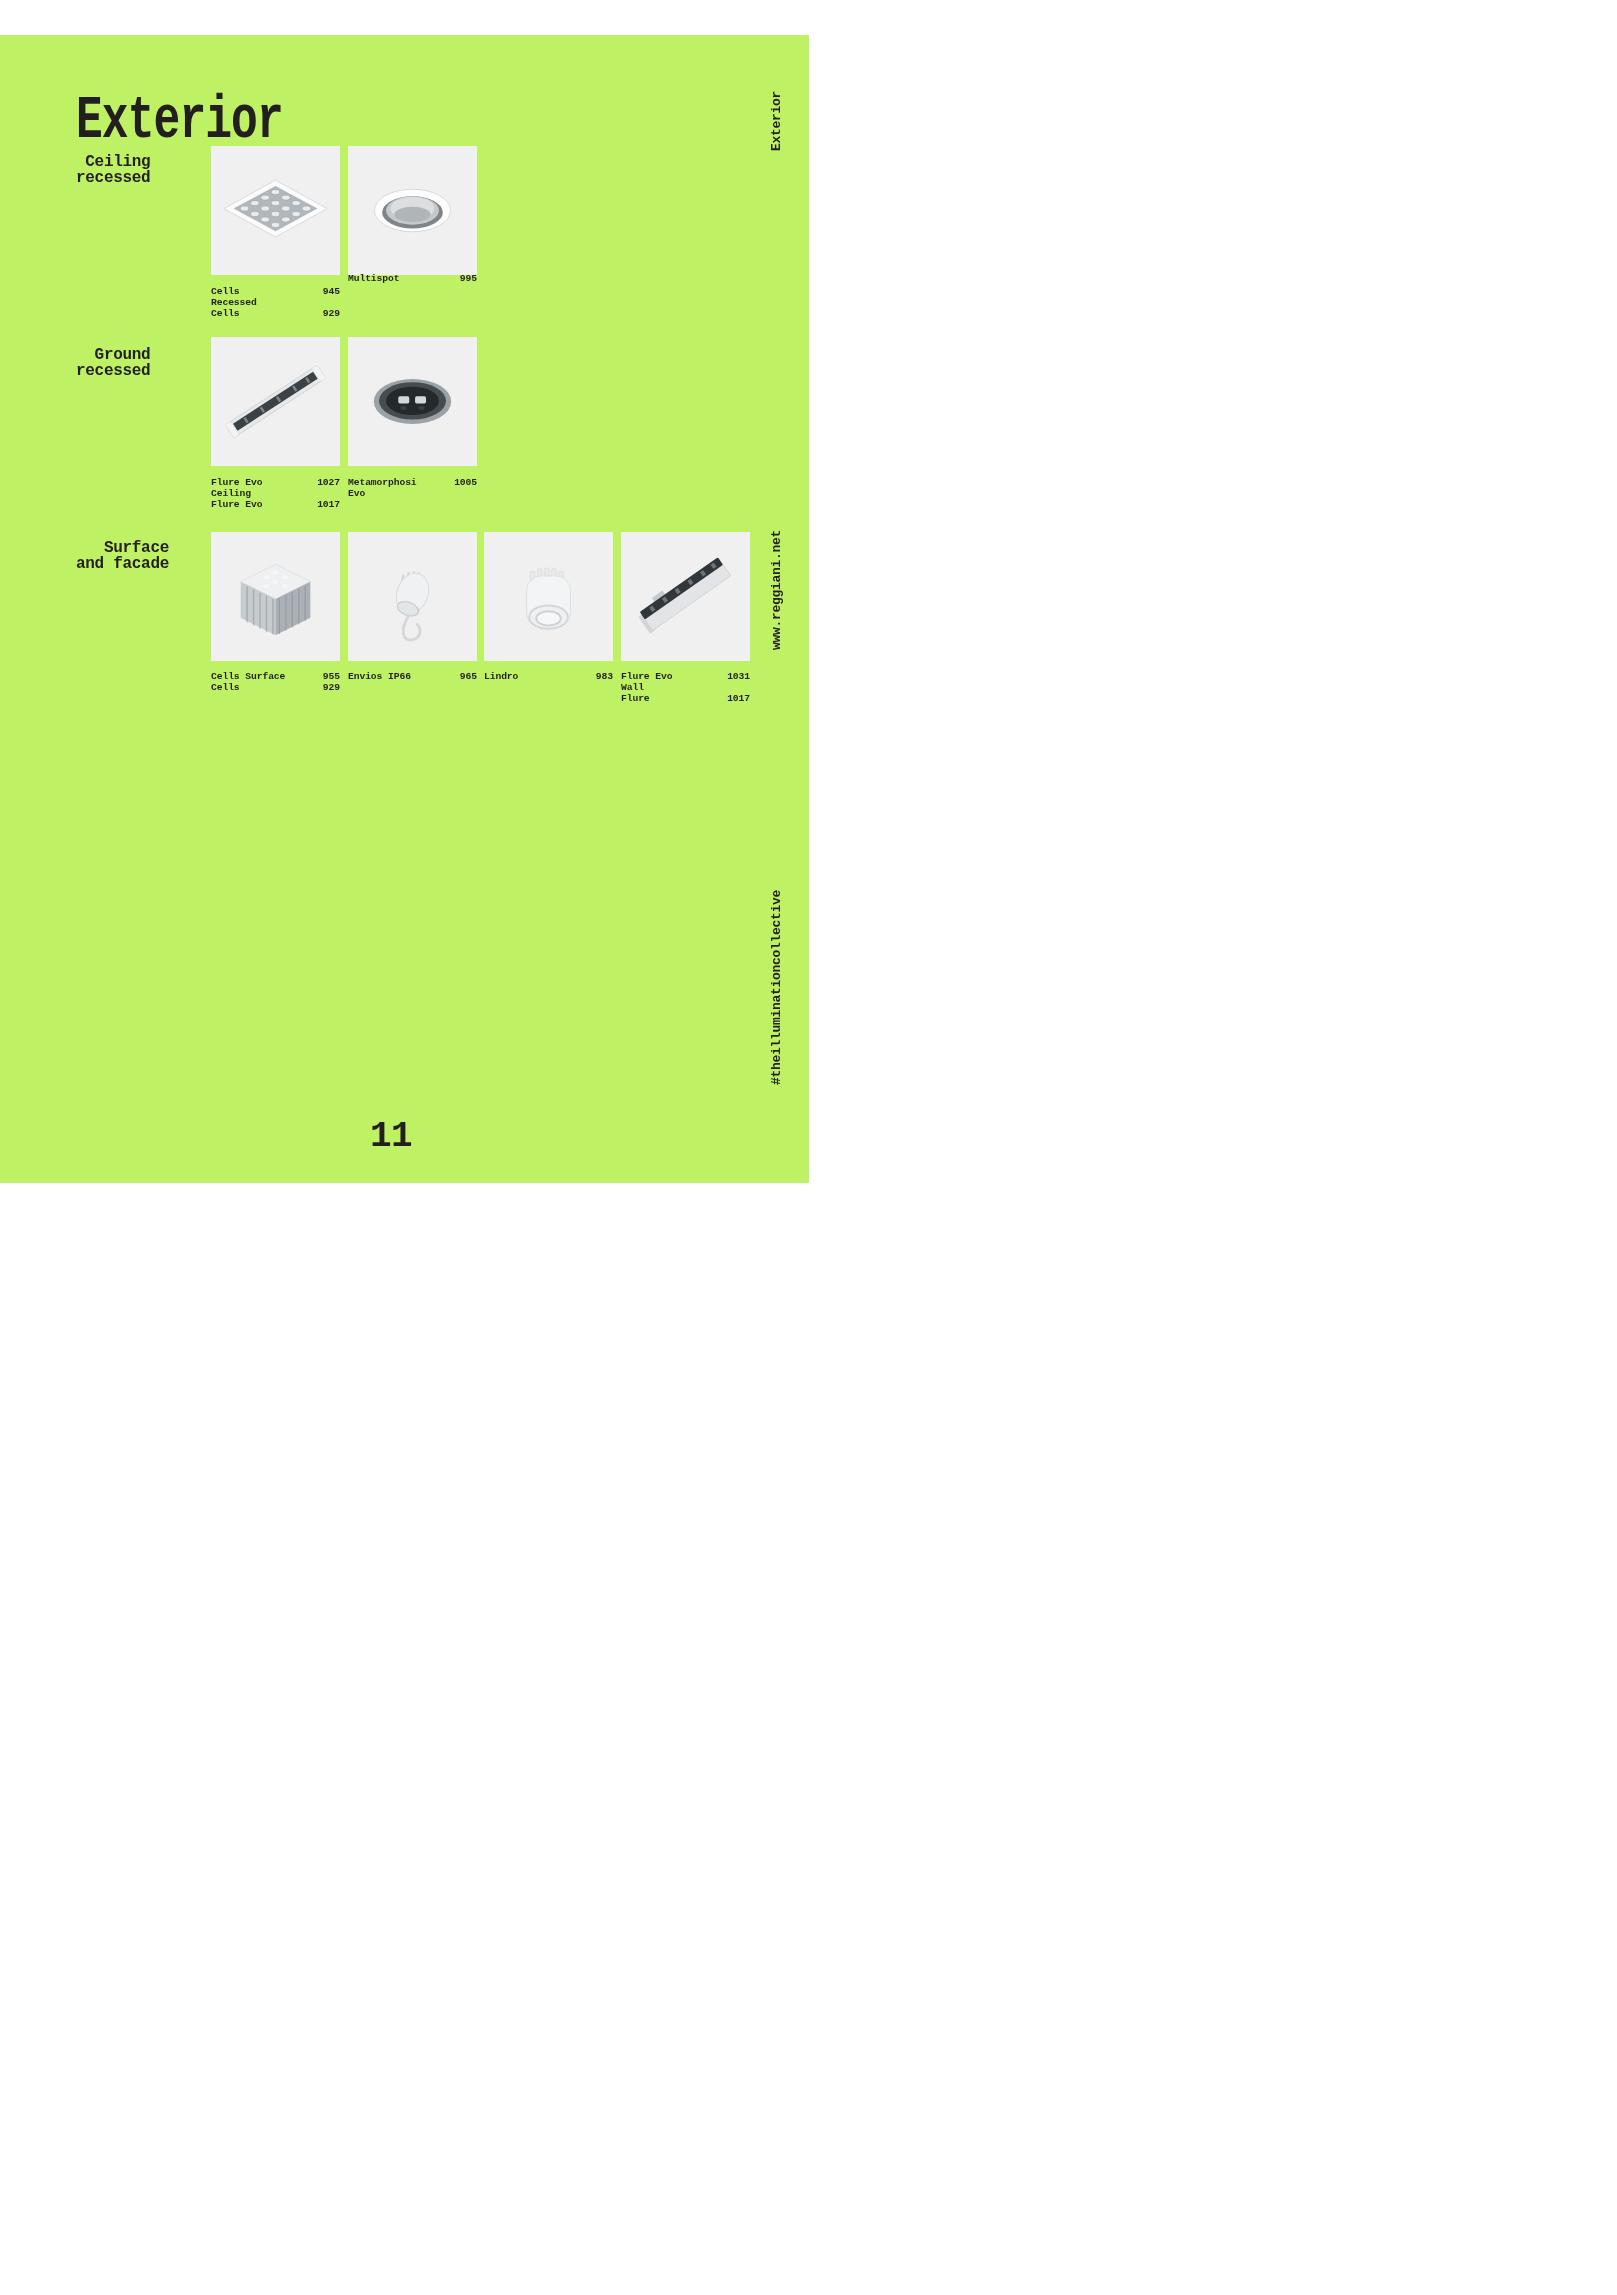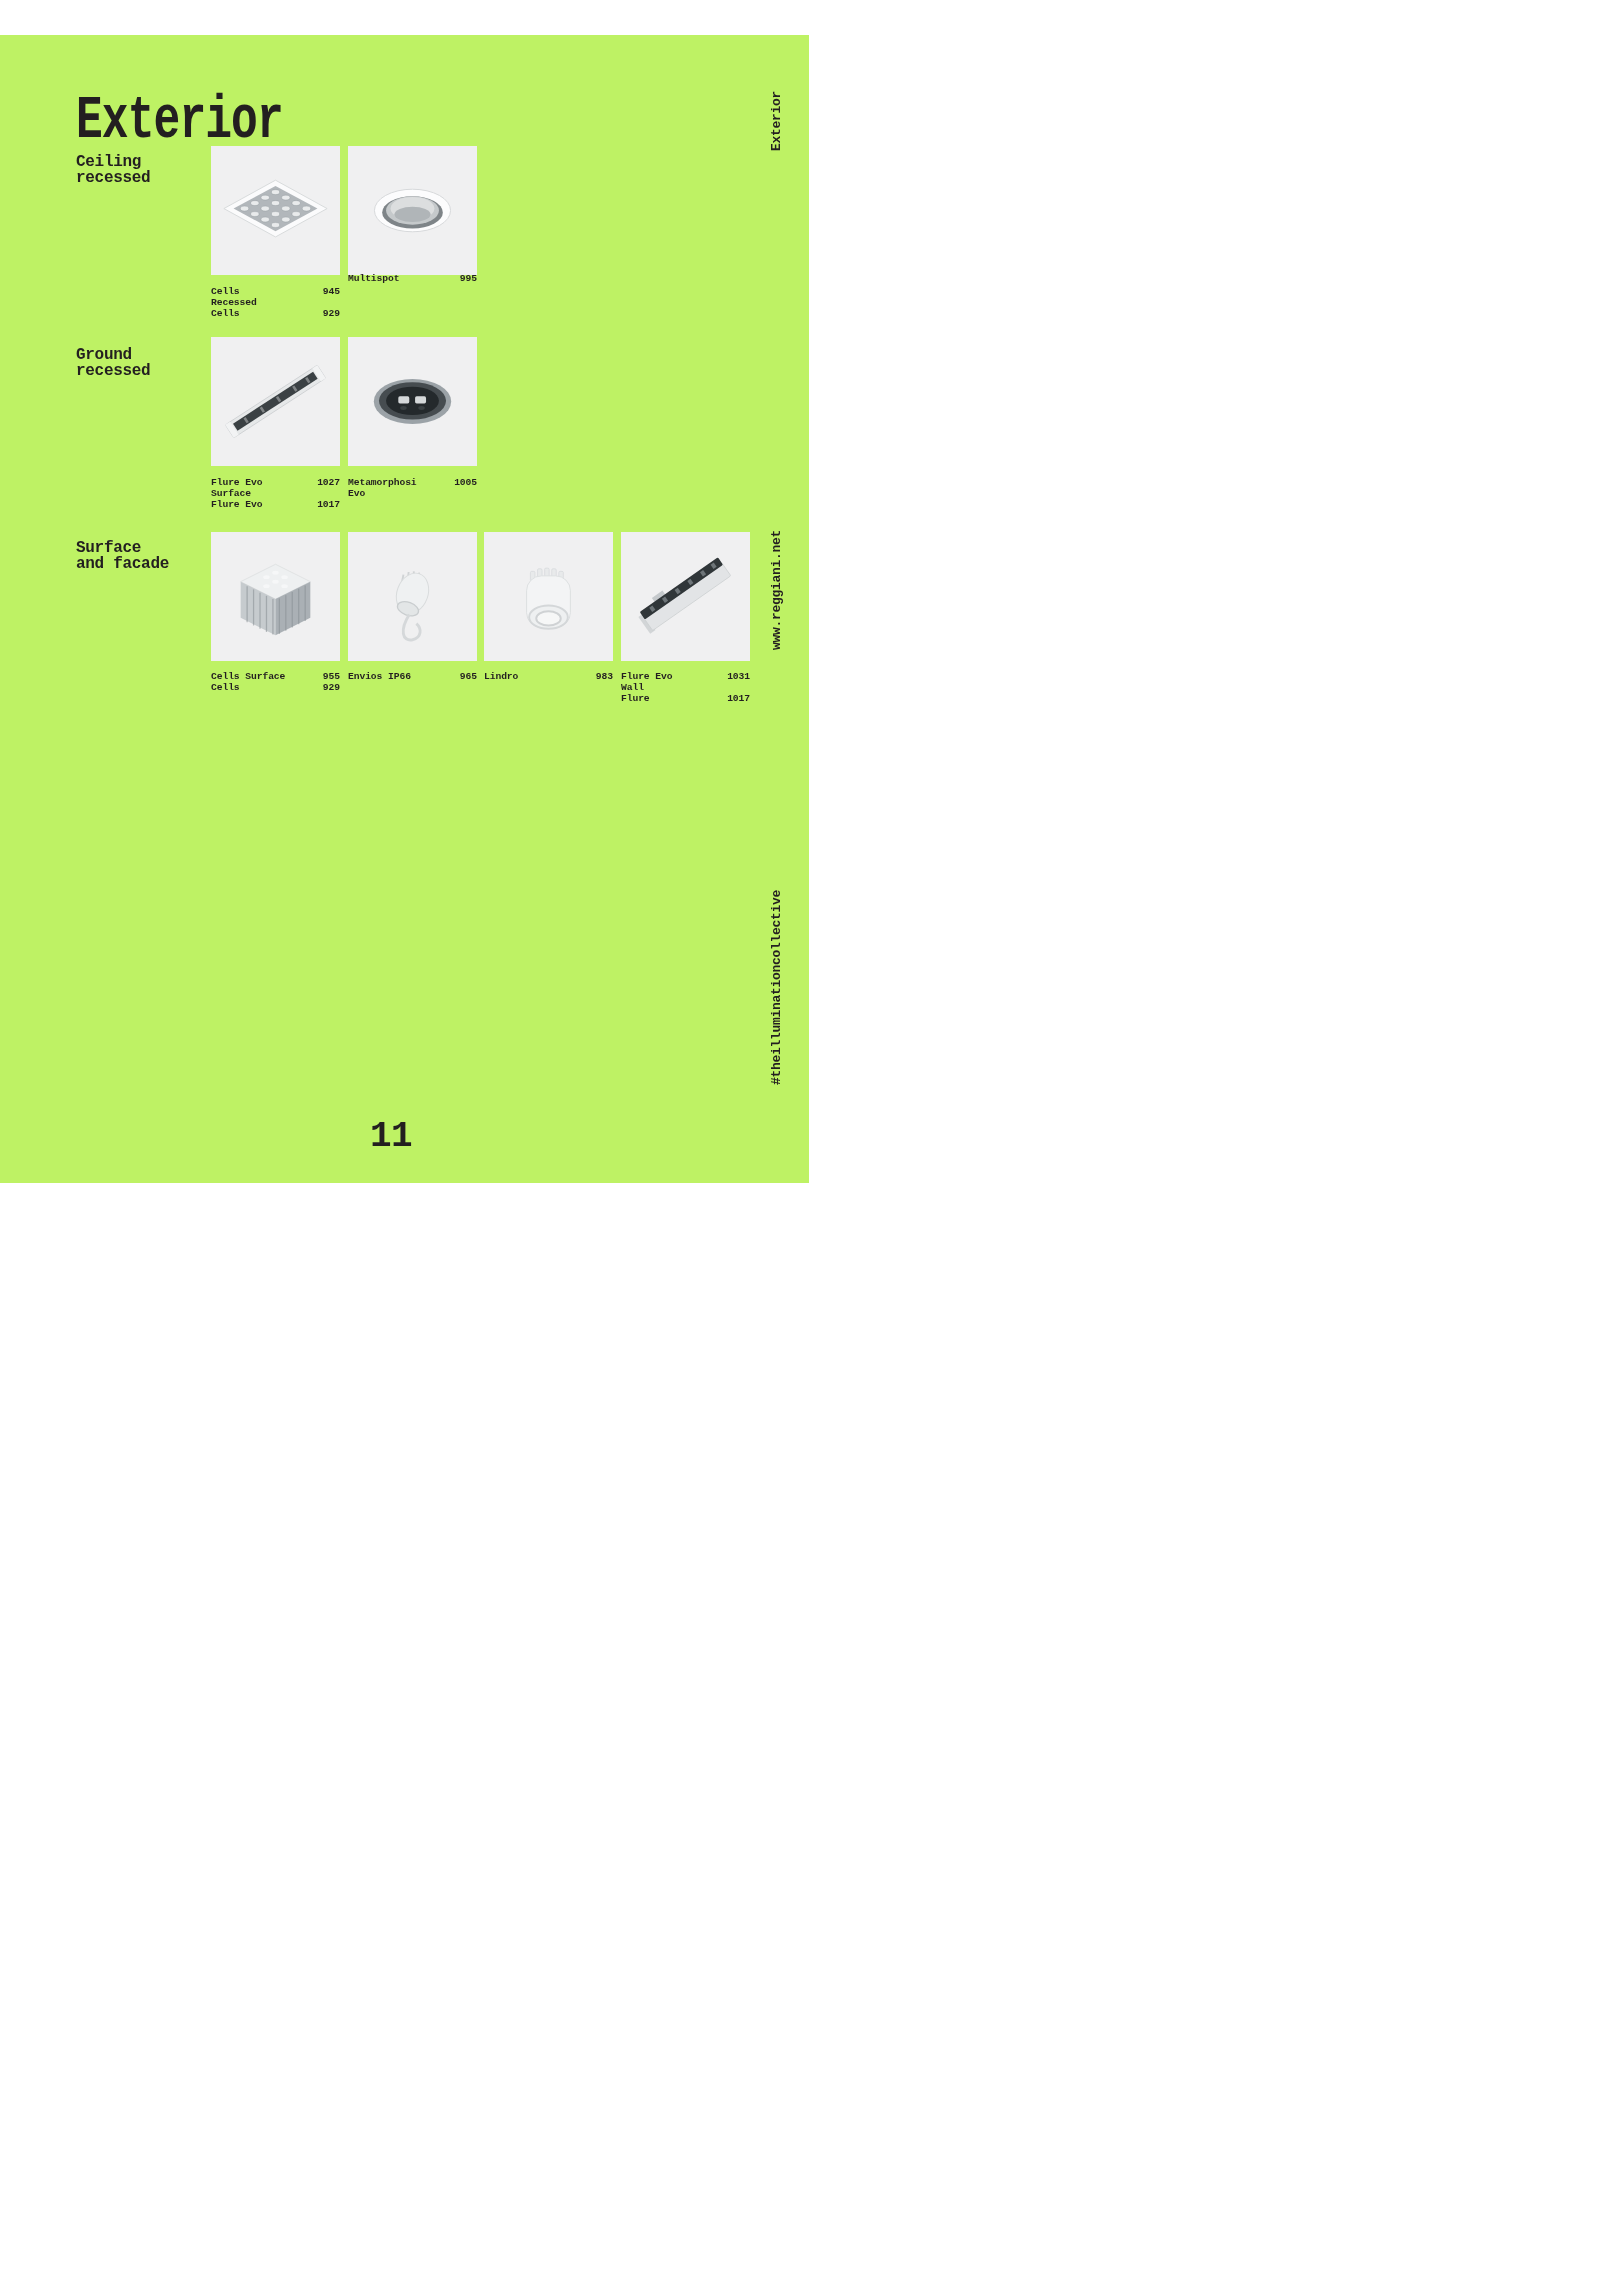--- a/index.html
+++ b/index.html
@@ -25,20 +25,21 @@
     transform-origin:left top;
     white-space:nowrap;
   }
   .sec{
     position:absolute;
     left:76px;
     font-size:16px;
     line-height:16px;
     font-weight:bold;
     letter-spacing:-0.3px;
+    text-align:right;
   }
   .sec span{display:block;}
   .tile{
     position:absolute;
     width:129px;
     height:129px;
     background:#f0f0f1;
   }
   .tile svg{display:block;width:100%;height:100%;}
   .plabel{
@@ -171,21 +172,21 @@
       <ellipse cx="100" cy="99" rx="41" ry="22" fill="#24292c"></ellipse>
       <rect x="78" y="92" width="17" height="11" rx="2.5" fill="#d5d8da"></rect>
       <rect x="104" y="92" width="17" height="11" rx="2.5" fill="#d5d8da"></rect>
       <ellipse cx="86" cy="110" rx="5" ry="3" fill="#3a4043"></ellipse>
       <ellipse cx="114" cy="110" rx="5" ry="3" fill="#3a4043"></ellipse>
     </svg>
   </div>
 
   <div class="plabel" style="left:211px;top:442px">
     <div class="prow">
-      <span>Flure Evo Surface</span>
+      <span>Flure Evo Ceiling</span>
       <span>1027</span>
     </div>
     <div class="prow">
       <span>Flure Evo</span>
       <span>1017</span>
     </div>
   </div>
   <div class="plabel" style="left:348px;top:442px">
     <div class="prow">
       <span>Metamorphosi Evo</span>

